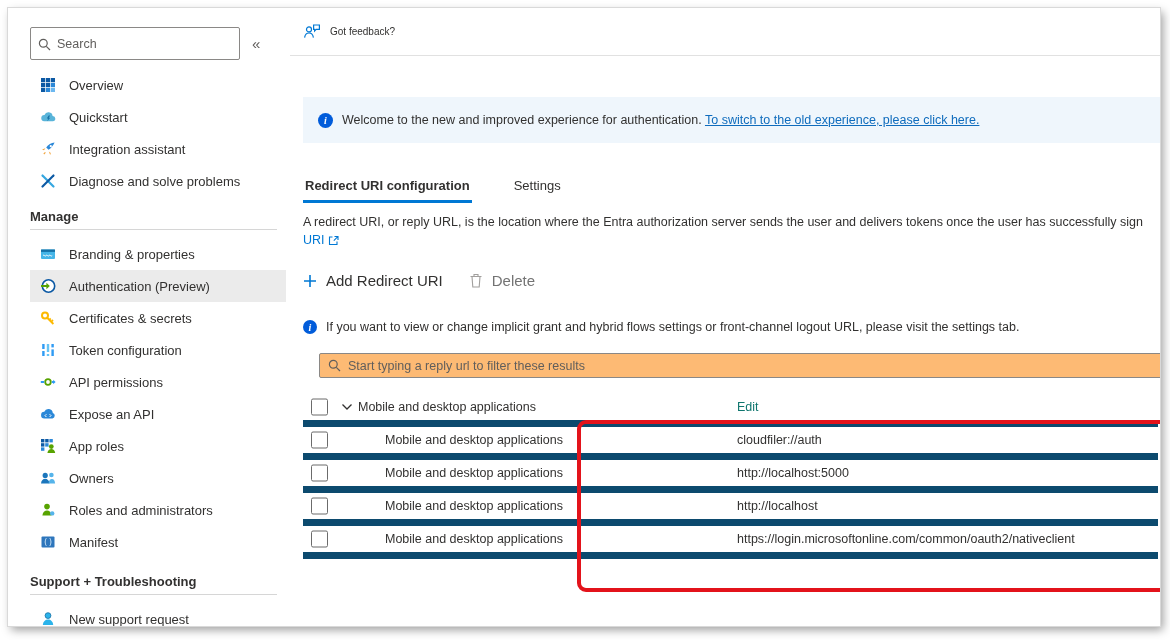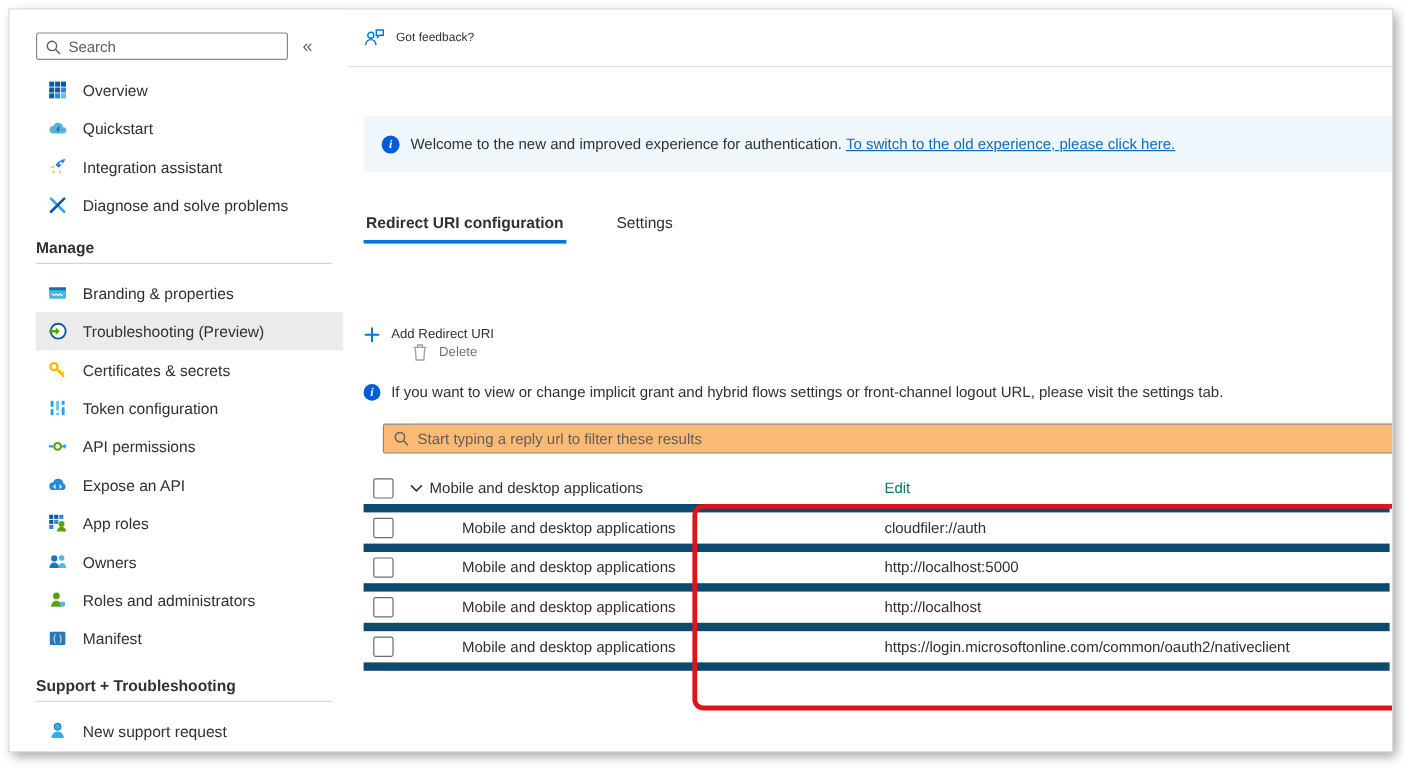--- a/index.html
+++ b/index.html
@@ -3,21 +3,21 @@
 <meta charset="utf-8">
 <style>
   * { margin:0; padding:0; box-sizing:border-box; }
   html,body { width:1170px; height:640px; font-family:"Liberation Sans","DejaVu Sans",sans-serif; background:#ffffff; }
   .frame { position:absolute; left:8px; top:8px; width:1152px; height:618px; background:#fff;
            box-shadow:0 0 0 1px #d9d9d9, 3px 4px 9px rgba(0,0,0,.38); overflow:hidden; }
 
   
   .sidebar { position:absolute; left:0; top:0; width:278px; height:100%; padding-top:19px; background:#fff; }
   .search-row { display:flex; align-items:center; margin-left:22px; }
-  .side-search { width:210px; height:23px; border:1px solid #8a8886; border-radius:2px; background:#fff;
+  .side-search { width:210px; height:33px; border:1px solid #8a8886; border-radius:2px; background:#fff;
                  font:12.5px "Liberation Sans",sans-serif; color:#323130; padding:0 6px 0 26px; outline:none; }
   .side-search::placeholder { color:#605e5c; }
   .search-glyph { position:absolute; left:30px; margin-top:1px; pointer-events:none; }
   .collapse-btn { margin-left:12px; color:#605e5c; font-size:15px; cursor:pointer; user-select:none; }
   .nav-top { margin-top:9px; }
   .nav-item { display:flex; align-items:center; height:32px; margin-left:22px; padding-left:10px; gap:13px;
               font-size:13px; color:#323130; cursor:pointer; }
   .nav-item.selected { background:#ebebeb; }
   .nav-header { margin:6px 0 0 22px; height:26px; display:flex; align-items:center;
                 font-size:13px; font-weight:bold; color:#323130; }
@@ -40,21 +40,21 @@
 
   .tabs { position:absolute; left:17px; top:167px; display:flex; gap:40px; font-size:13px; color:#323130; }
   .tab { padding:3px 2px 7px 2px; cursor:pointer; }
   .tab.active { font-weight:bold; border-bottom:3px solid #0078d4; }
 
   .desc { position:absolute; left:17px; top:205px; right:0; overflow:hidden; font-size:12.5px;
           color:#323130; line-height:18px; white-space:nowrap; }
   .desc a { color:#0078d4; text-decoration:none; cursor:pointer; }
   .desc .uri-line { display:flex; align-items:center; gap:2px; }
 
-  .cmdbar { position:absolute; left:17px; top:264px; display:flex; align-items:center; font-size:11px;flex-direction:column; }
+  .cmdbar { position:absolute; left:17px; top:264px; display:flex; align-items:center; font-size:15px; }
   .cmd { display:flex; align-items:center; gap:9px; cursor:pointer; color:#323130; }
   .cmd.disabled { color:#737373; cursor:default; margin-left:26px; }
 
   .note-row { position:absolute; left:17px; top:312px; display:flex; align-items:center; gap:9px;
               font-size:12.5px; color:#323130; }
   .note-row .info-dot { width:14px; height:14px; }
 
   .filter-wrap { position:absolute; left:33px; top:345px; width:960px; height:25px; border:1px solid #8a8886;
                  border-radius:2px; display:flex; align-items:center; padding-left:8px; gap:7px; background:#fdba74; }
   .filter-input { border:none; outline:none; flex:1; font:12.5px "Liberation Sans",sans-serif; color:#323130; background:transparent; }
@@ -139,21 +139,21 @@
           <path d="M3 9.6c1-1.6 2 1.6 3 0s2 1.6 3 0 2 1.6 3.2 0" stroke="#fff" stroke-width="1" fill="none"></path>
         </svg>
       <span>Branding &amp; properties</span>
     </div>
     <div class="nav-item selected">
       <svg class="icon16" viewBox="0 0 16 16">
           <circle cx="8.5" cy="8" r="6.2" fill="#fff" stroke="#0c59a4" stroke-width="1.6"></circle>
           <path d="M1 8h7.2" stroke="#57a300" stroke-width="2"></path>
           <path d="M6.4 4.8L9.8 8l-3.4 3.2z" fill="#57a300"></path>
         </svg>
-      <span>Troubleshooting (Preview)</span>
+      <span>Authentication (Preview)</span>
     </div>
     <div class="nav-item">
       <svg class="icon16" viewBox="0 0 16 16">
           <circle cx="5" cy="5.6" r="3" fill="none" stroke="#fdb900" stroke-width="2"></circle>
           <path d="M7.4 8L13.4 14M11.2 11.8l1.8-1.8M9.4 9.9l1.4-1.4" stroke="#fdb900" stroke-width="1.8"></path>
         </svg>
       <span>Certificates &amp; secrets</span>
     </div>
     <div class="nav-item">
       <svg class="icon16" viewBox="0 0 16 16">
@@ -249,20 +249,30 @@
         <span>Welcome to the new and improved experience for authentication.</span>
         <a>To switch to the old experience, please click here.</a>
       </span>
     </div>
 
     <div class="tabs">
       <div class="tab active">Redirect URI configuration</div>
       <div class="tab">Settings</div>
     </div>
 
+    <div class="desc">
+      <div>A redirect URI, or reply URL, is the location where the Entra authorization server sends the user and delivers tokens once the user has successfully sign</div>
+      <div class="uri-line">
+        <a>URI</a>
+        <svg width="13" height="13" viewBox="0 0 13 13">
+            <path d="M5.5 3H2.5v7.5H10V7.5" fill="none" stroke="#0078d4" stroke-width="1.1"></path>
+            <path d="M7.5 2.5H11V6M10.8 2.7L6.8 6.7" fill="none" stroke="#0078d4" stroke-width="1.1"></path>
+          </svg>
+      </div>
+    </div>
 
     <div class="cmdbar">
       <div class="cmd">
         <svg width="14" height="14" viewBox="0 0 14 14">
             <path d="M7 1v12M1 7h12" stroke="#0078d4" stroke-width="1.6"></path>
           </svg>
         <span>Add Redirect URI</span>
       </div>
       <div class="cmd disabled">
         <svg width="14" height="15" viewBox="0 0 14 15">

